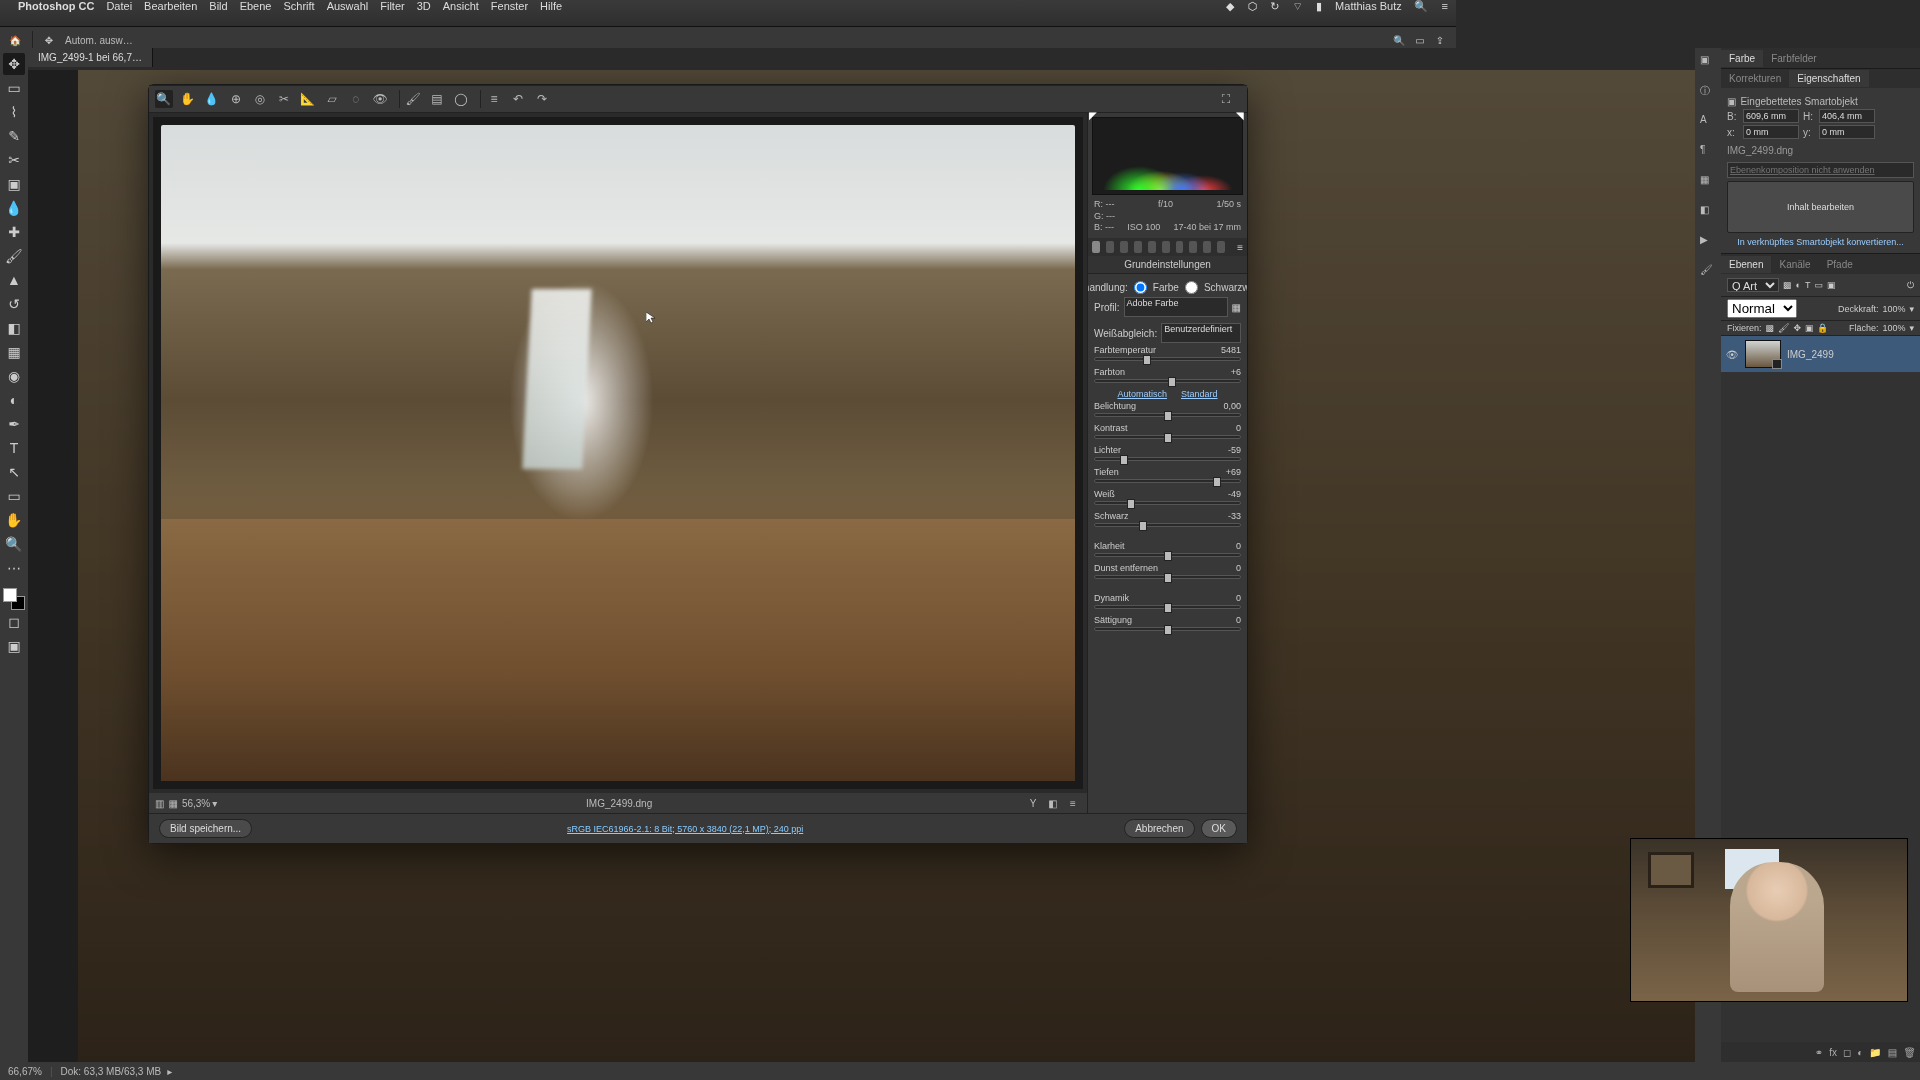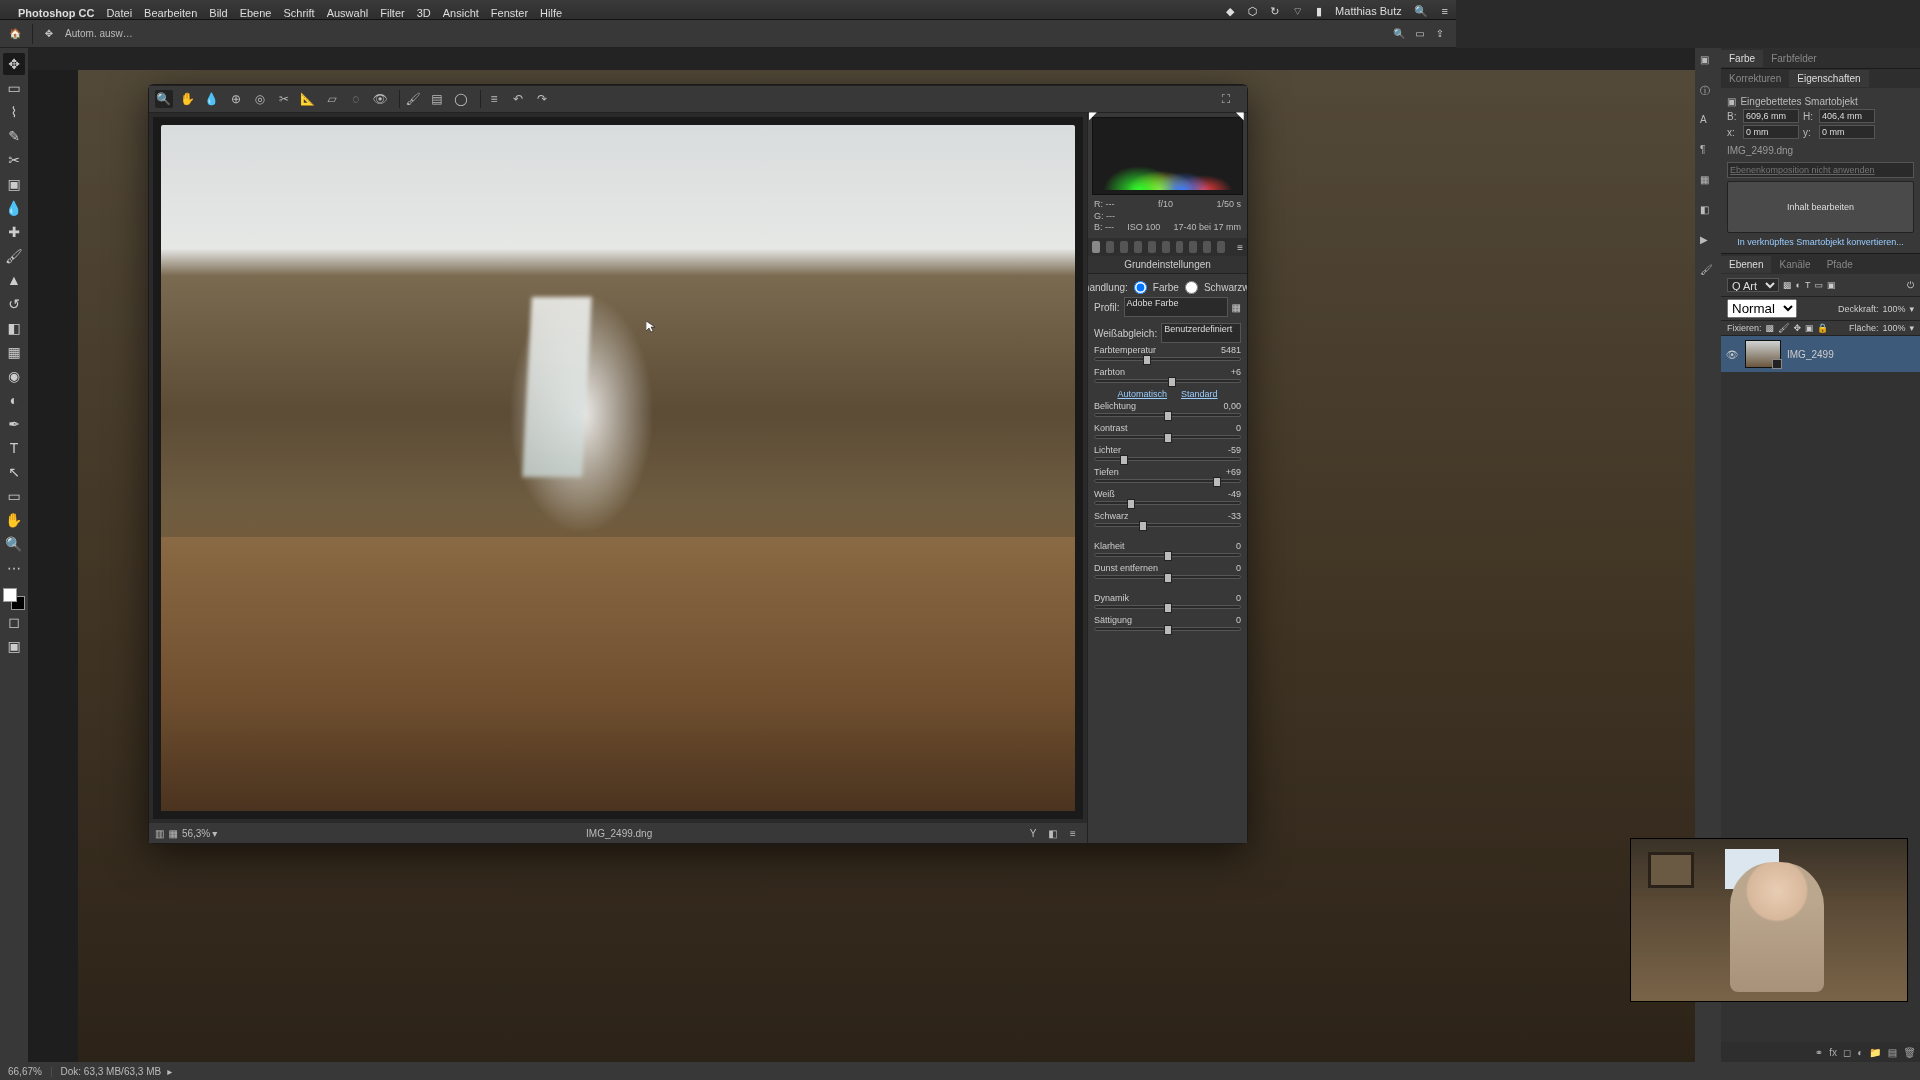--- a/index.html
+++ b/index.html
@@ -1,19 +1,19 @@
 <!DOCTYPE html>
 <html><head>
 <meta charset="utf-8">
 <style>
 * { margin: 0; padding: 0; box-sizing: border-box; font-family: "Lucida Grande", "Segoe UI", Arial, sans-serif; }
 body { background: #2a2a2a; color: #ccc; font-size: 10px; overflow: hidden; width: 1456px; height: 816px; }
 
 
-.mac-menubar { height: 20px; background: linear-gradient(#3a3a3a,#2e2e2e); display:flex; align-items:flex-end; padding:0 8px; font-size:11px; color:#ddd; border-bottom:1px solid #111;}
+.mac-menubar { height: 27px; background: linear-gradient(#3a3a3a,#2e2e2e); display:flex; align-items:flex-start; padding:0 8px; font-size:11px; color:#ddd; border-bottom:1px solid #111;}
 .mac-menubar .apple { margin-right:10px; }
 .mac-menubar .app-name { font-weight:bold; margin-right:12px;}
 .mac-menubar .menu { margin-right:12px; cursor:default;}
 .mac-menubar .spacer { flex:1;}
 .mac-menubar .right-icons span { margin-left:10px;}
 
 
 .options-bar { height: 28px; background:#383838; display:flex; align-items:center; padding:0 6px; border-bottom:1px solid #222;}
 .options-bar .home-icon { width:20px; height:20px; display:flex;align-items:center;justify-content:center;}
 .options-bar .sep { width:1px; height:20px; background:#222; margin:0 6px;}
@@ -199,20 +199,23 @@
   <div class="tool">⋯</div>
   <div class="swatches">
       <div class="bg"></div>
       <div class="fg"></div>
     </div>
   <div class="tool">◻</div>
   <div class="tool">▣</div>
 </div>
 
 <div class="doc-area">
+  <div class="doc-tabs">
+    <span class="doc-tab">IMG_2499-1 bei 66,7…</span>
+  </div>
   <div class="doc-canvas-bg">
     <div class="bg-photo"></div>
 
     <div class="cr-window">
       <div class="cr-toolbar">
         <div class="tool-ico selected">🔍</div>
         <div class="tool-ico">✋</div>
         <div class="tool-ico">💧</div>
         <div class="tool-ico">⊕</div>
         <div class="tool-ico">◎</div>
@@ -417,20 +420,26 @@
                   <span>Sättigung</span>
                   <span class="val">0</span>
                 </div>
                 <div class="track">
                   <div class="thumb" style="left:50%"></div>
                 </div>
               </div>
           </div>
         </div>
       </div>
+      <div class="cr-bottom">
+        <button class="save-btn">Bild speichern...</button>
+        <span class="link">sRGB IEC61966-2.1: 8 Bit; 5760 x 3840 (22,1 MP); 240 ppi</span>
+        <button class="btn">Abbrechen</button>
+        <button class="btn primary">OK</button>
+      </div>
     </div>
 
   </div>
 </div>
 
 <div class="right-panels">
   <div class="mini-col">
     <span class="mico">▣</span>
     <span class="mico">ⓘ</span>
     <span class="mico">A</span>

